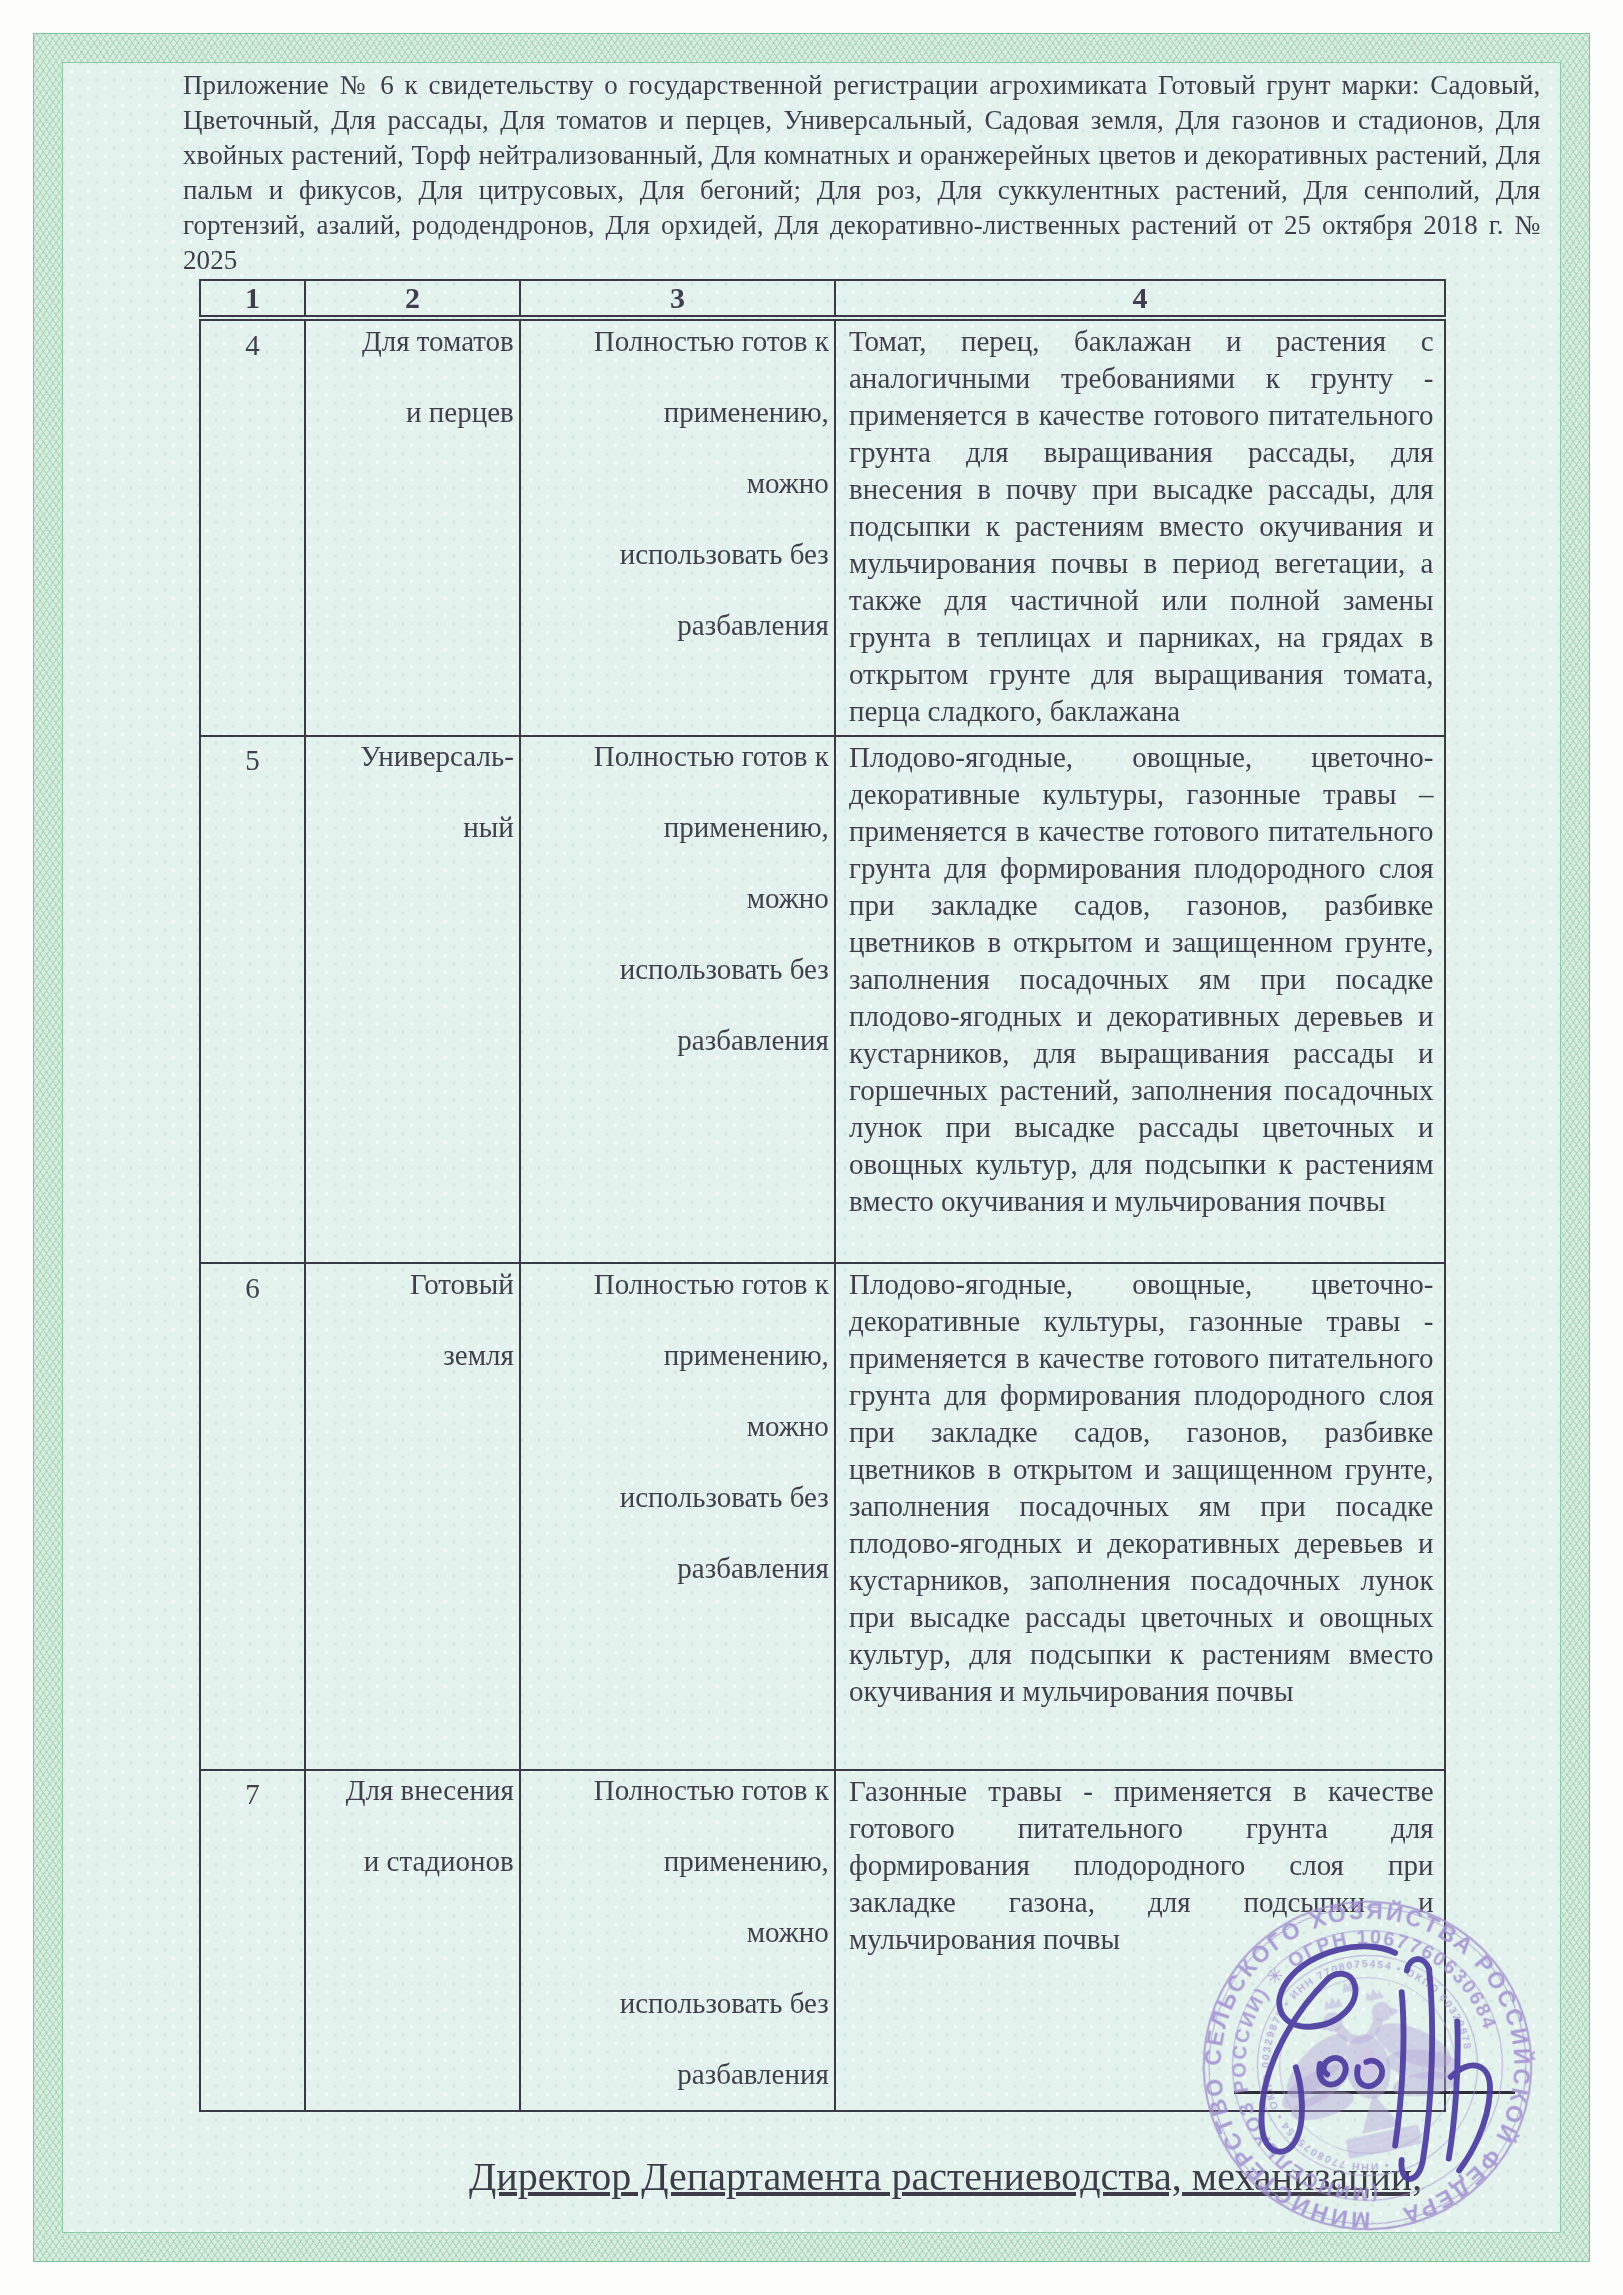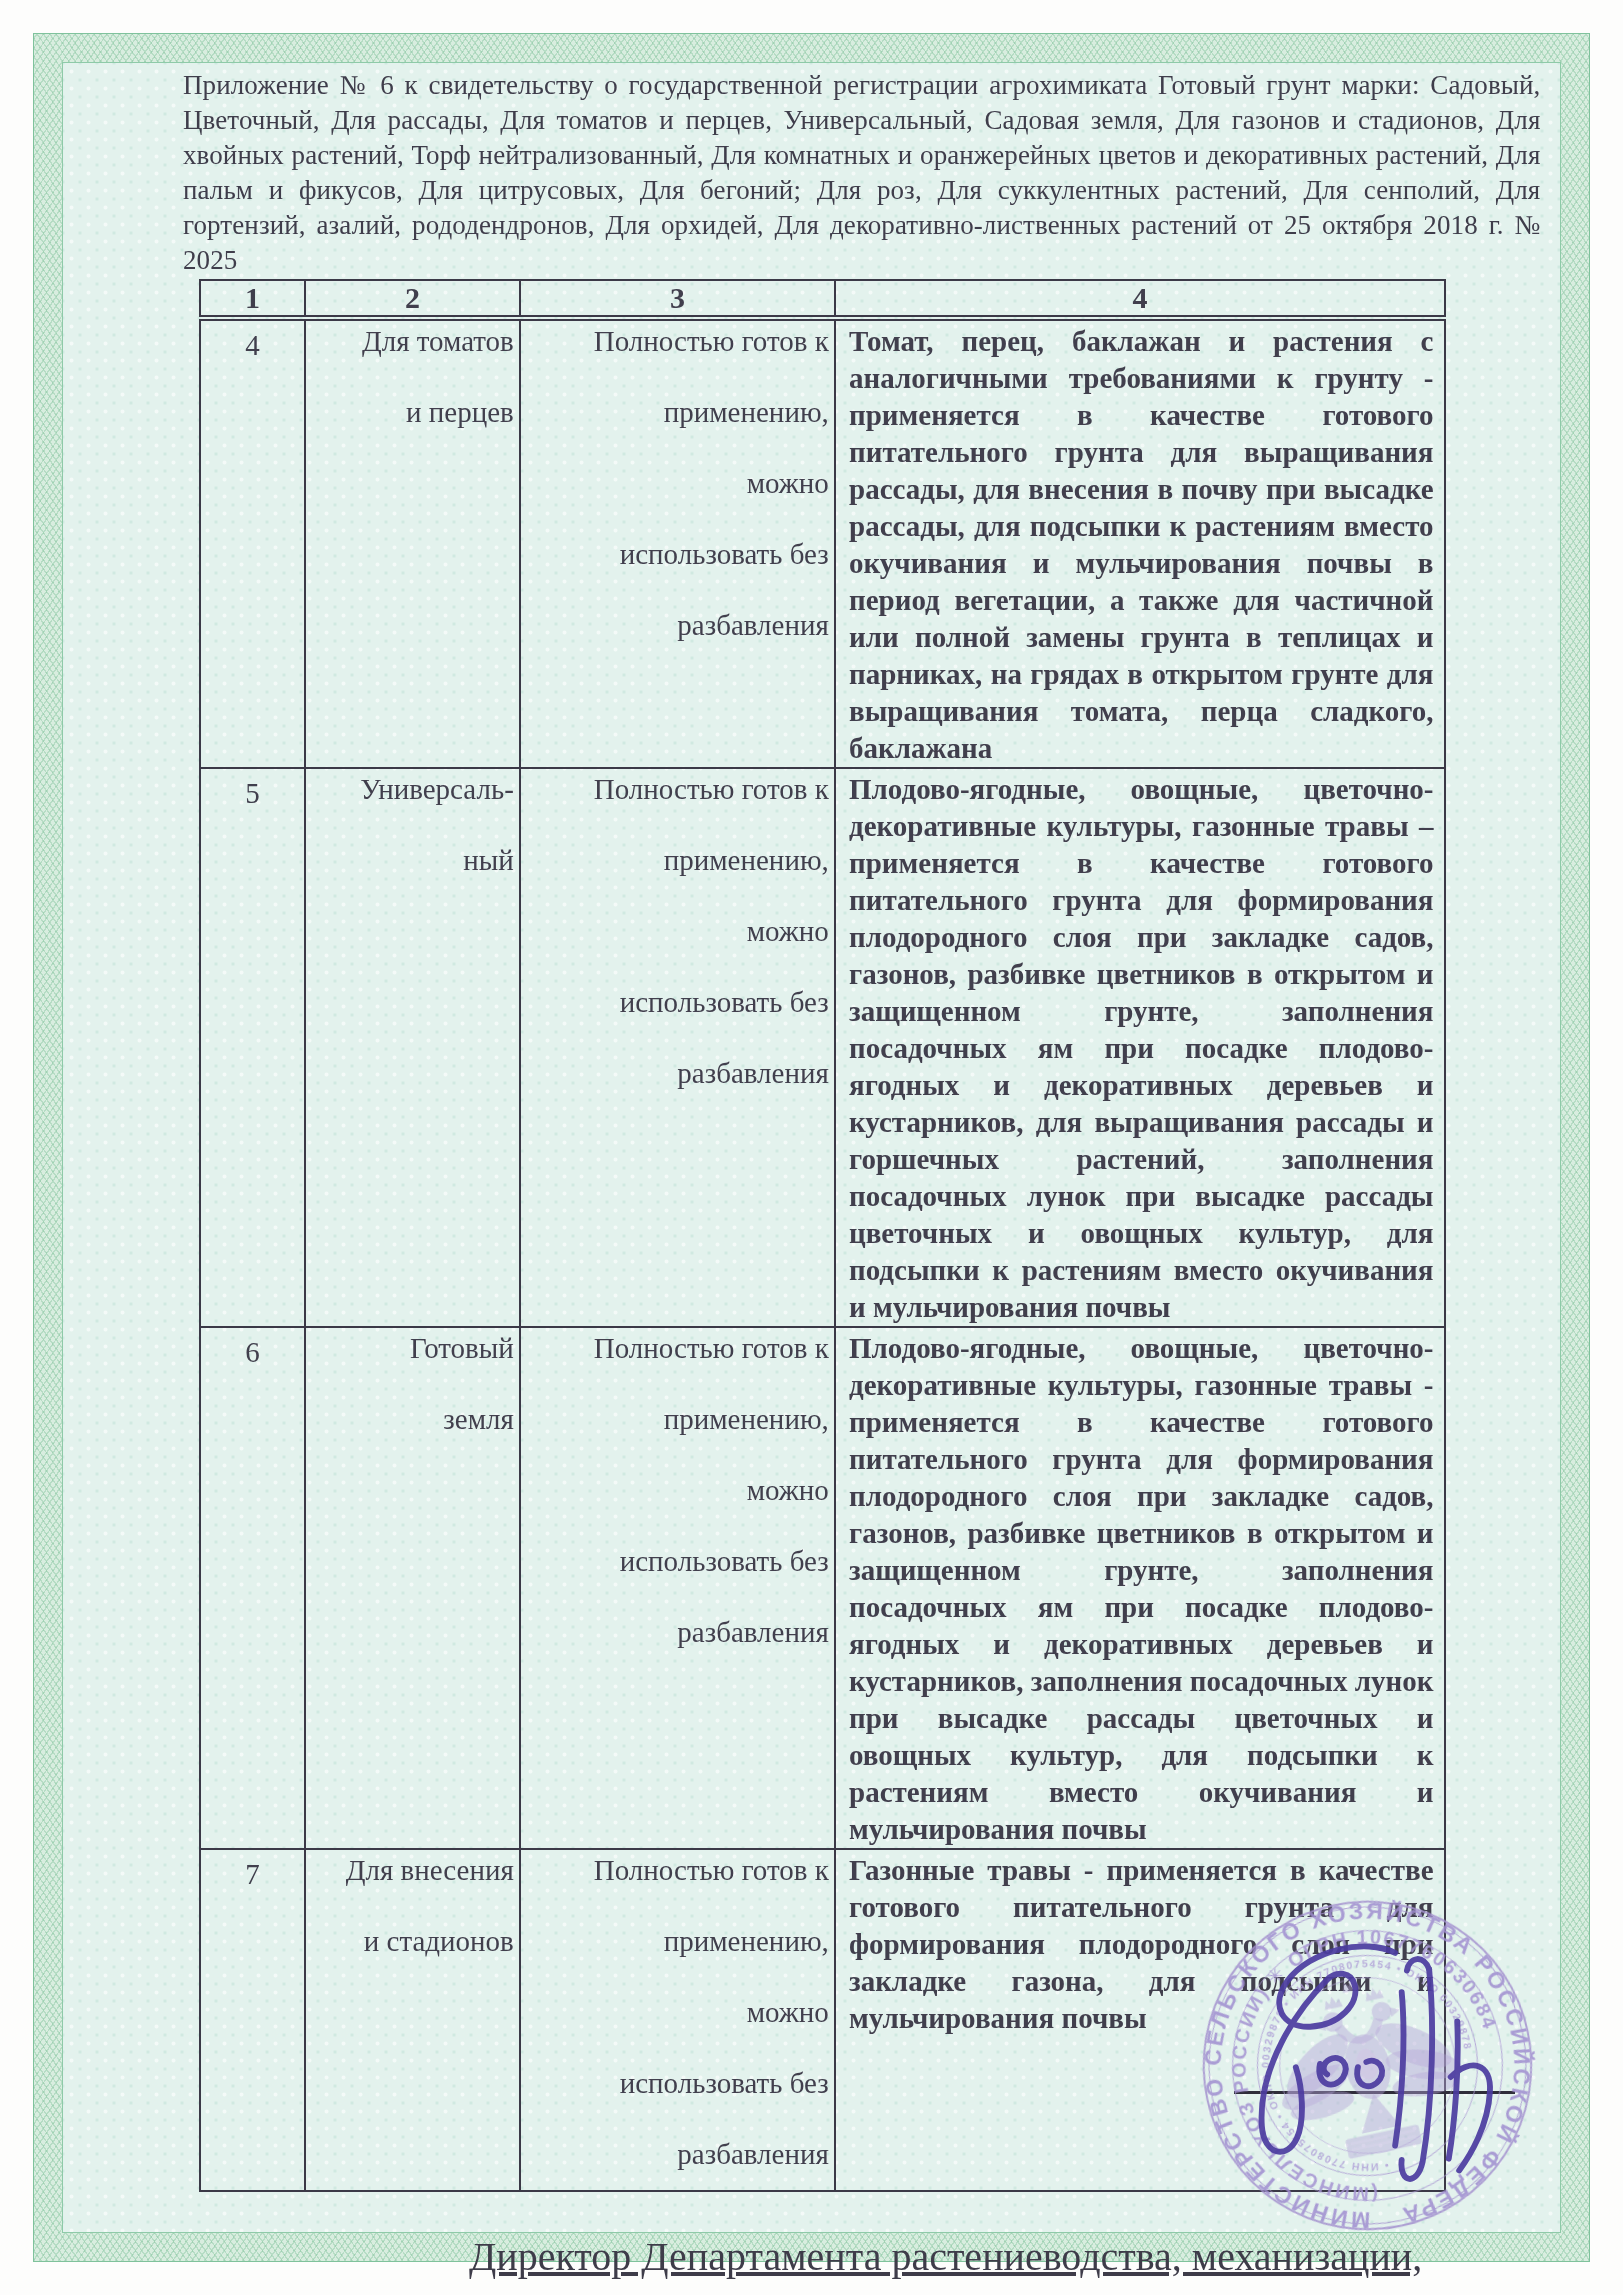--- a/index.html
+++ b/index.html
@@ -42,21 +42,21 @@
   table.doc thead th {
     font-size:30px; font-weight:bold; height:34px;
     text-align:center; vertical-align:middle; padding:0;
     border-bottom:6.5px double #3b3947;
   }
   td { vertical-align:top; font-size:29px; }
   td.c1 { text-align:center; padding-top:6.5px; line-height:35px; }
   td.c2, td.c3 { text-align:right; padding:0 5.2px; overflow:visible; }
   .dbl { white-space:pre-line; line-height:71px; margin-top:-15.7px; }
   td.c4 { padding:2px 10.5px 0 13px; }
-  .just { text-align:justify; text-align-last:left; line-height:37px;font-weight:bold; }
+  .just { text-align:justify; text-align-last:left; line-height:37px; }
   tr.r4 td { height:406px; }
   tr.r5 td { height:518px; }
   tr.r6 td { height:497px; }
   tr.r7 td { height:187px; }
   .footer {
     margin:30px 0 0 406px; width:1021px;
     font-size:40px; line-height:69px; color:#3e3c49;text-decoration:underline;
   }
   .sig-underline {
     position:absolute; left:1234px; top:2091px; width:281px; height:2.6px;

